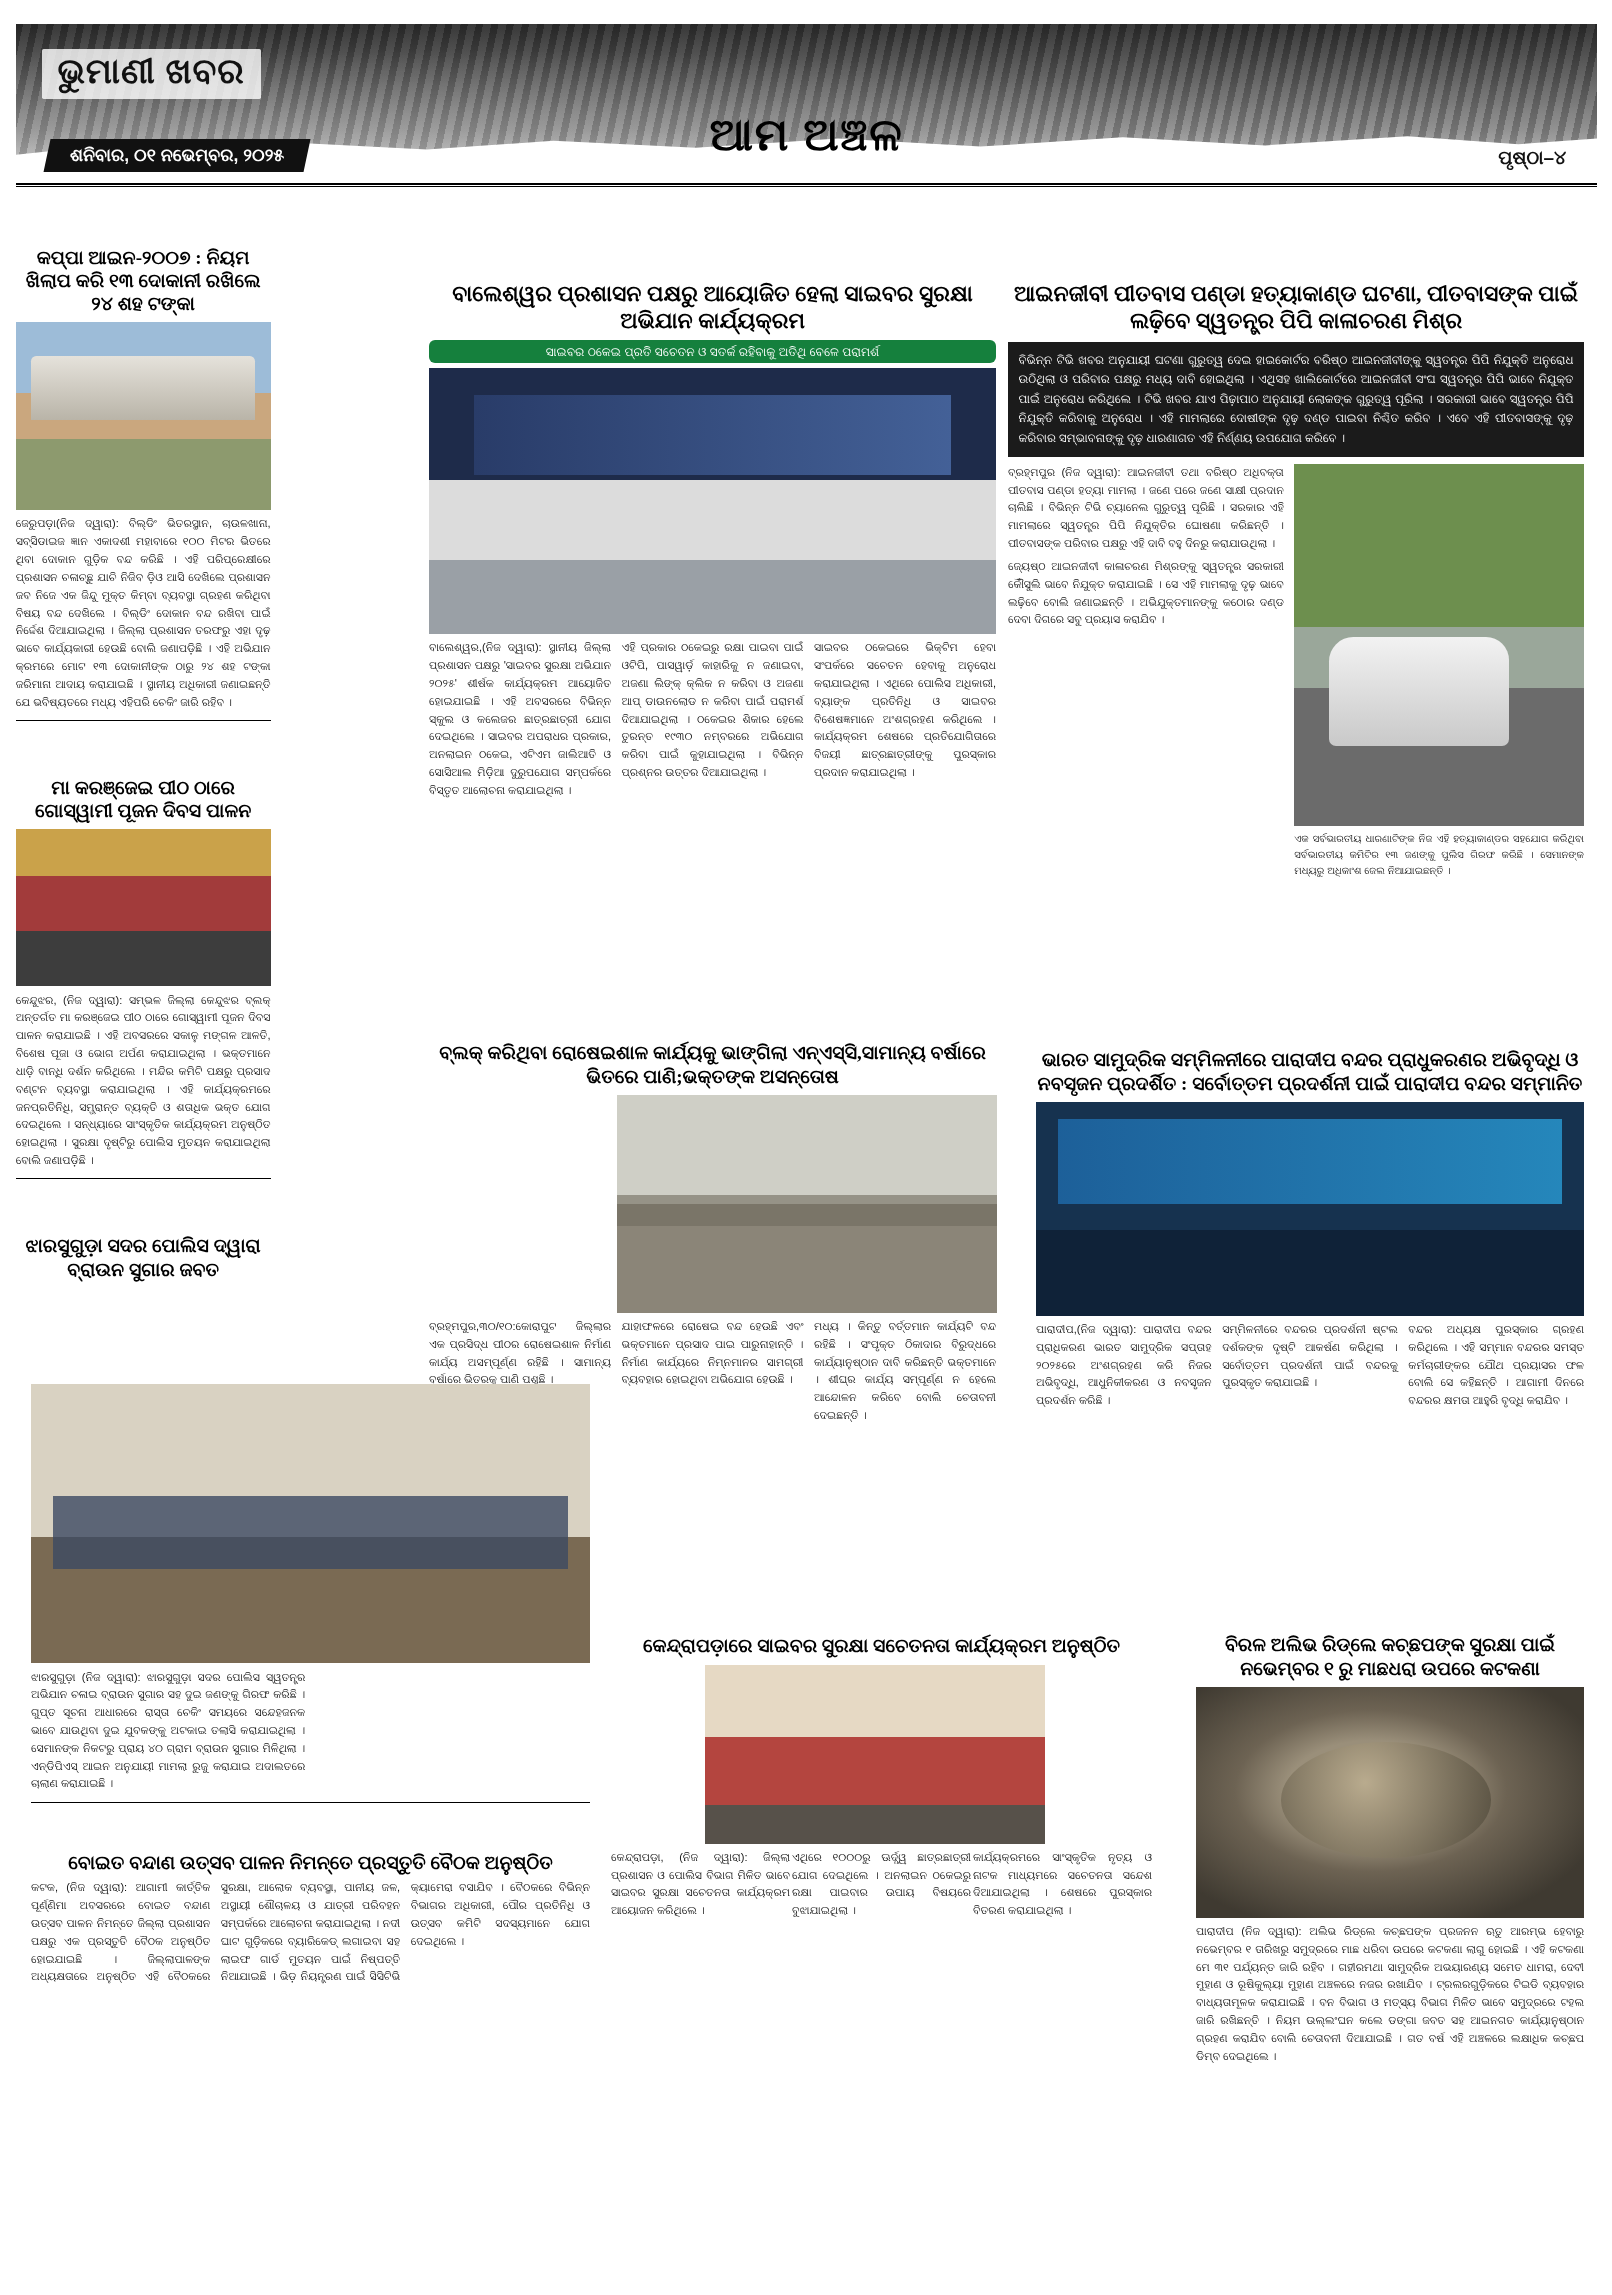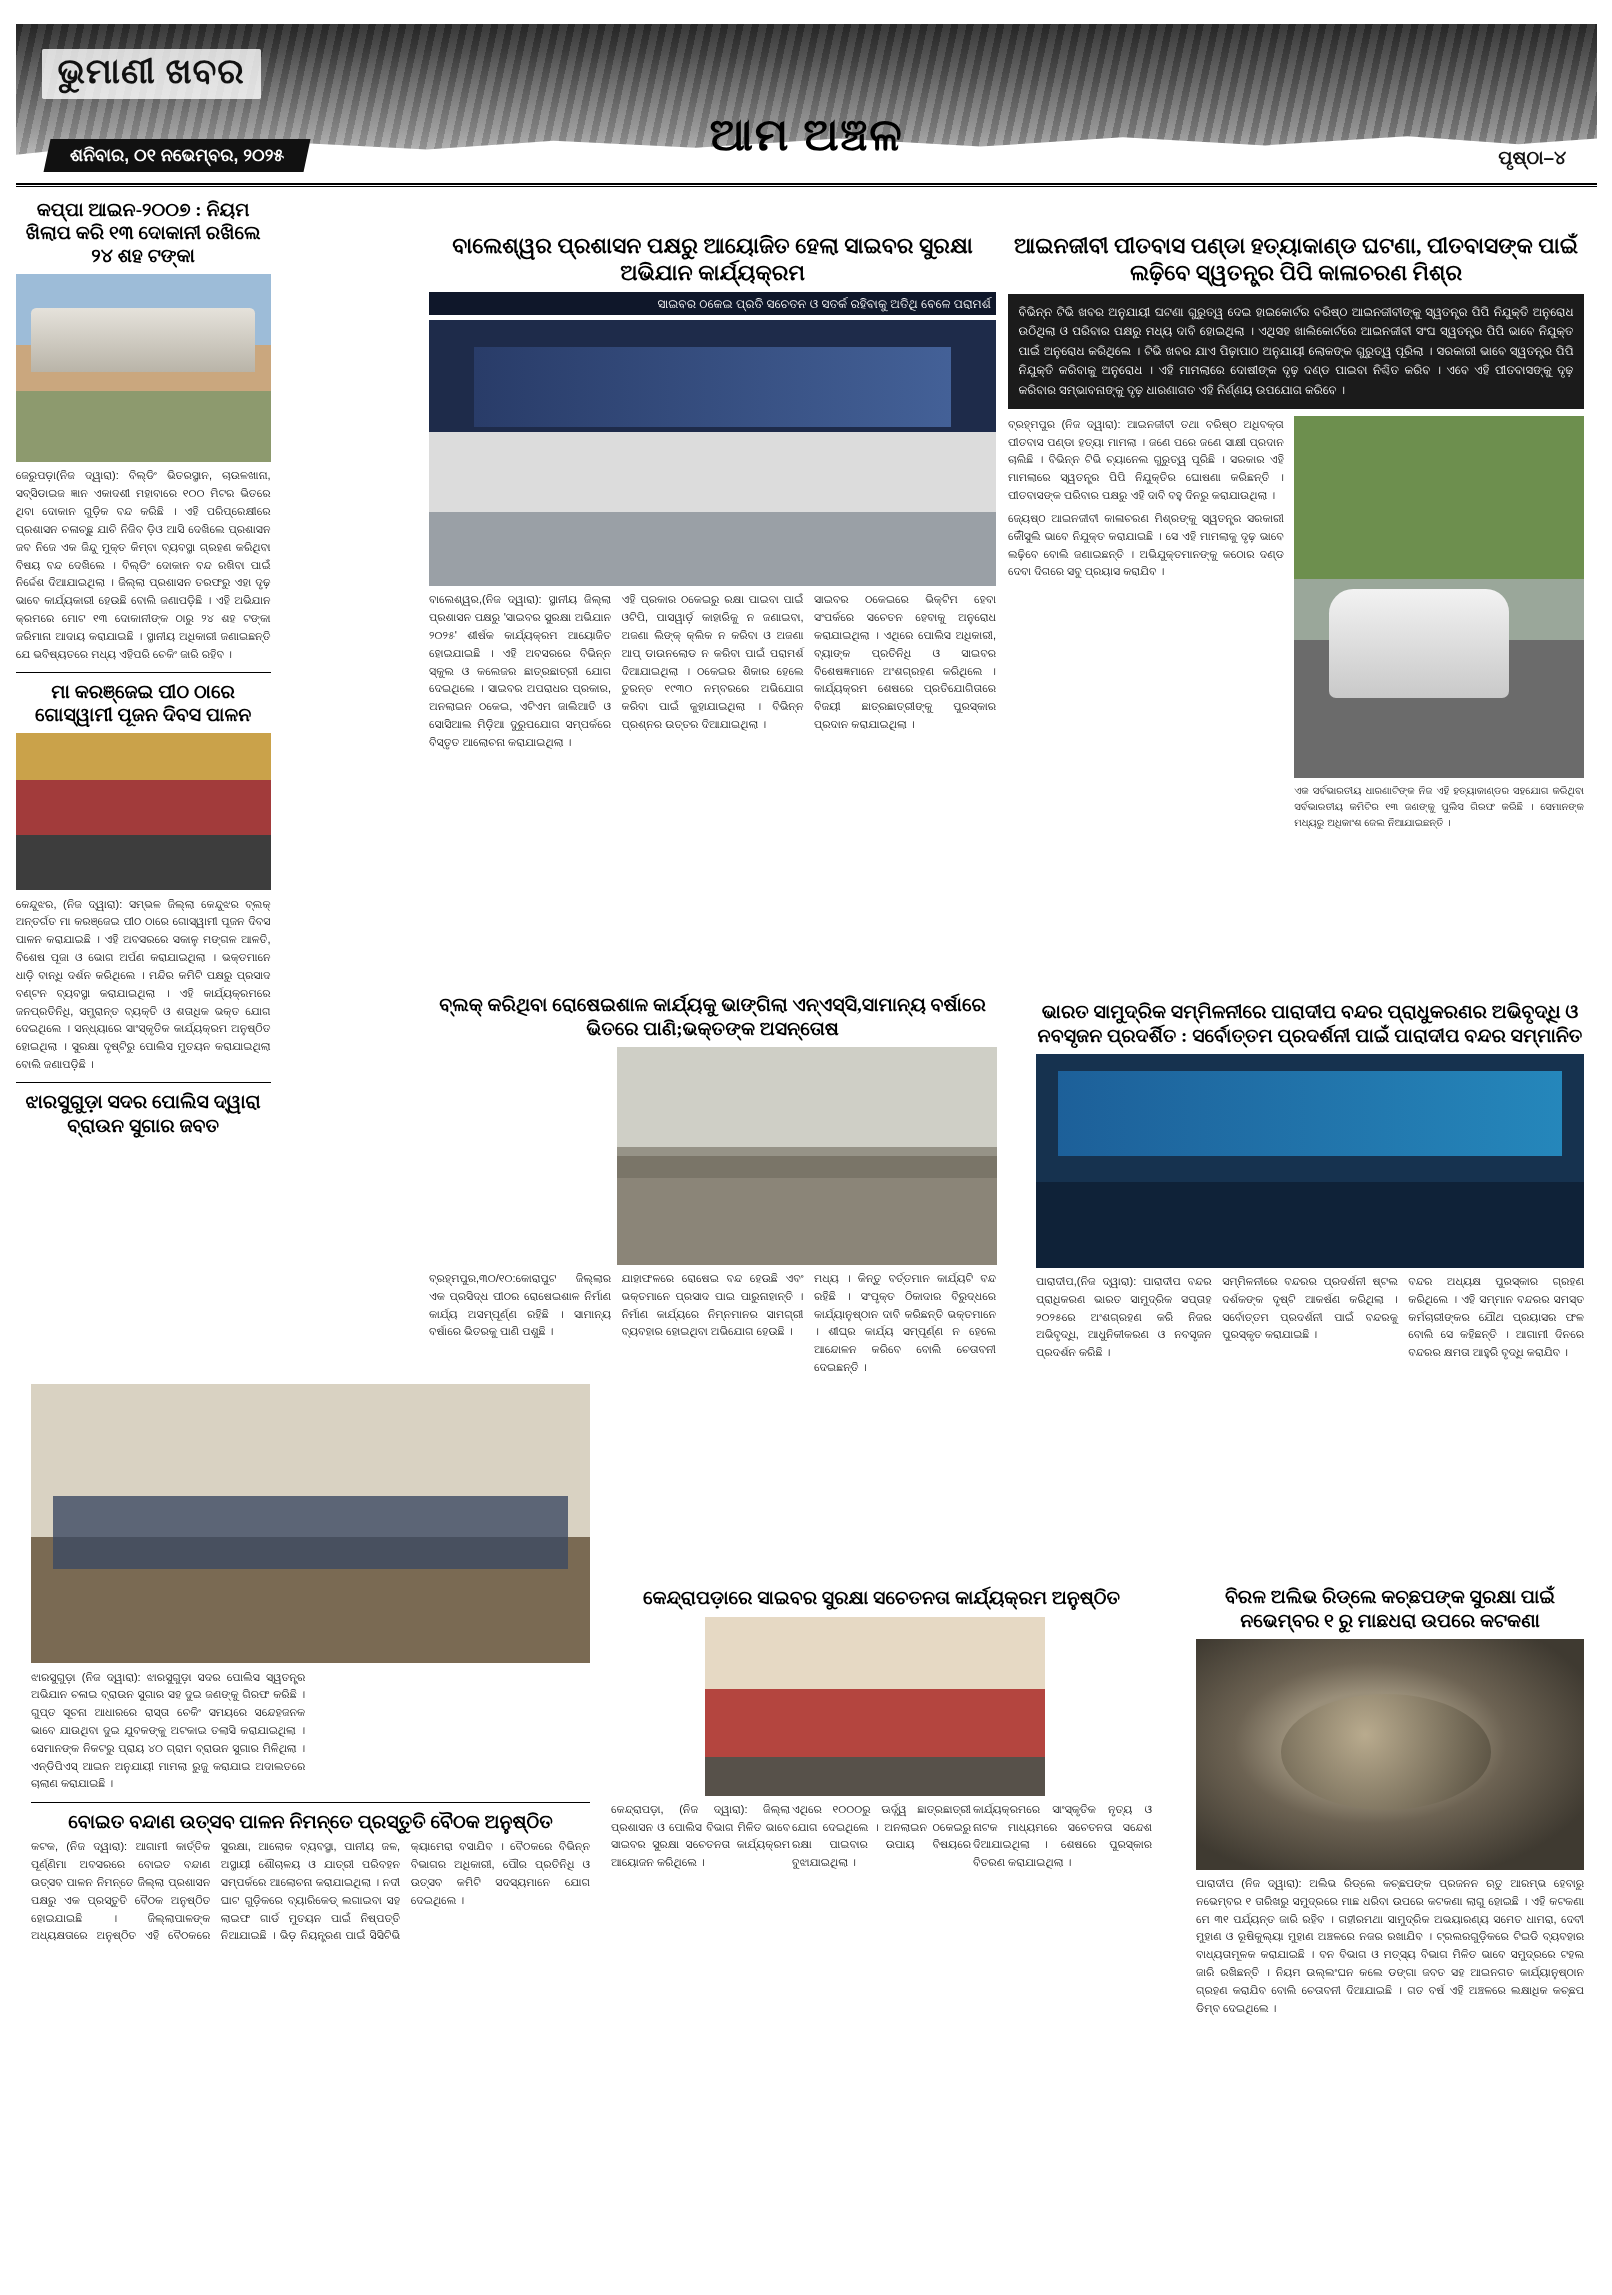--- a/index.html
+++ b/index.html
@@ -89,27 +89,28 @@
     grid-template-columns: 1fr 1fr 1fr 1fr 1fr 1fr;
     column-gap: 10.5px;
     padding-top: 3.5px;
   }
   .col { display:flex; flex-direction:column; }
 
   .hl {
     font-family: "Liberation Serif", serif;
     font-weight: bold; text-align:center; line-height:1.22;
     color:#000;
+    margin-top:48px;
   }
   .hl.big { font-size: 22px; }
   .hl.med { font-size: 19px; }
 
   .subhead {
-    background:#0f172a; color:#fff; text-align:right; font-size:12.2px;
-    padding:4.4px 5.2px; margin: 5.2px 0 5.2px;
+    background:#15803d; color:#fff; text-align:center; font-size:12.2px;
+    padding:4.4px 5.2px; margin: 5.2px 0 5.2px; border-radius: 6px;
   }
   .blackbox {
     background:#1b1b1b; color:#fff; font-size: 11.8px; line-height:1.65;
     padding: 8.7px 10.5px; text-align:justify;
   }
 
   .photo { width:100%; background:#cfcfcf; position:relative; overflow:hidden; }
 
   
   .ph-gate { background:

